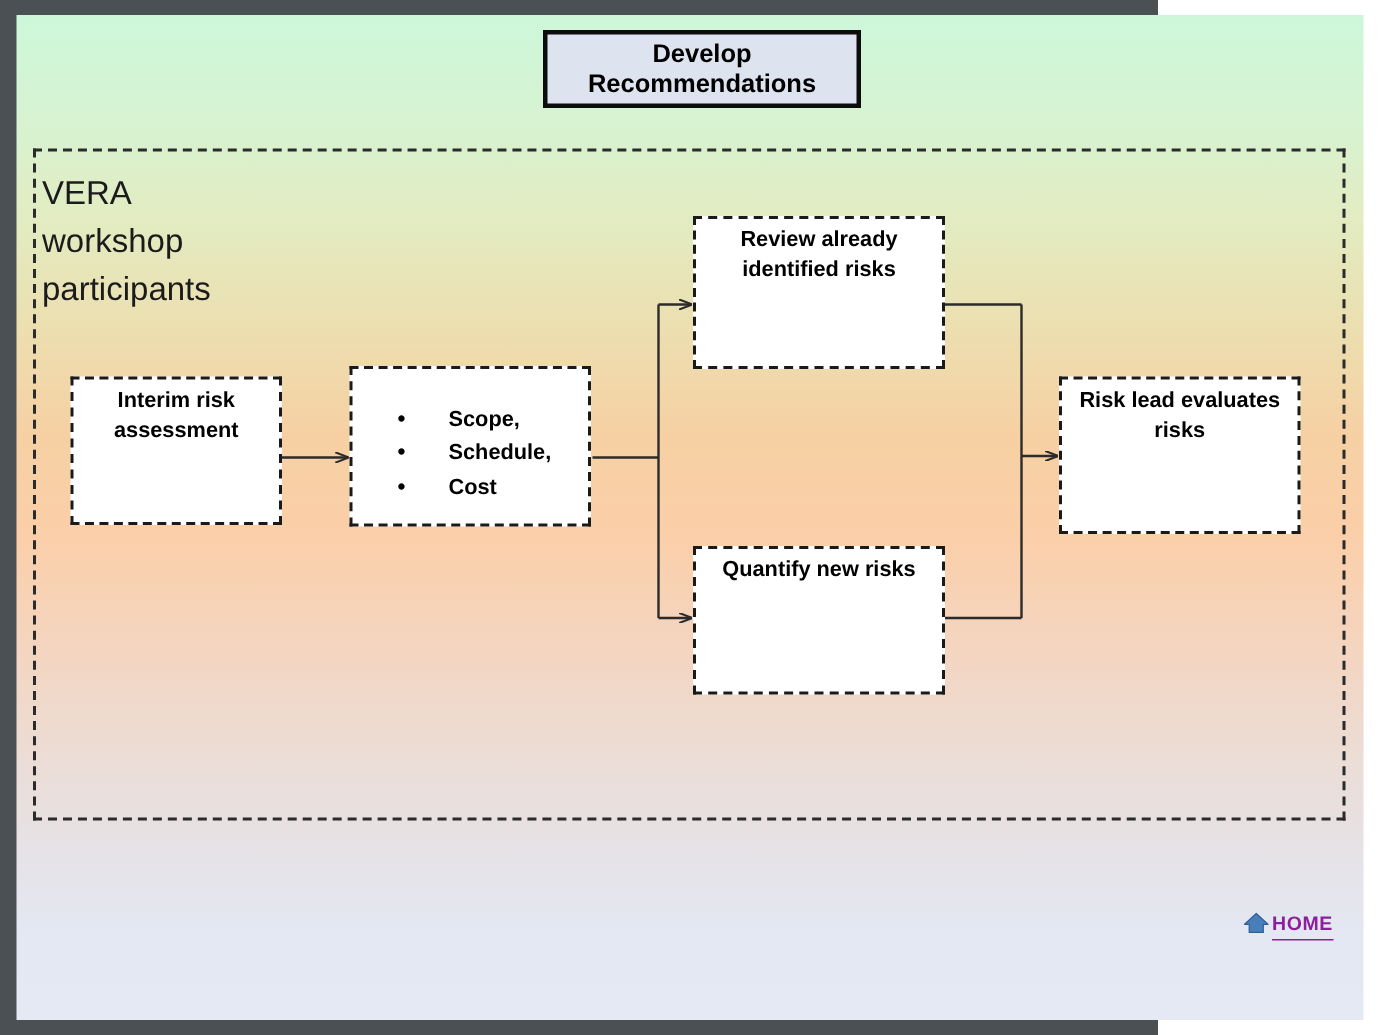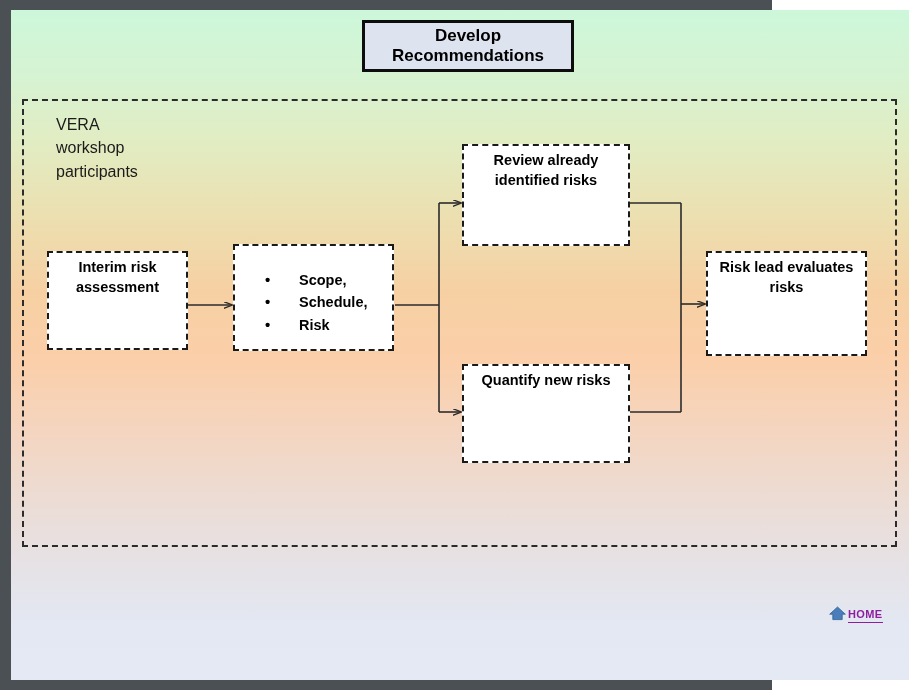--- a/index.html
+++ b/index.html
@@ -58,22 +58,22 @@
 
   
   #swimlane {
     position: absolute;
     left: 11px; top: 89px;
     width: 875px; height: 448px;
     border: 2px dashed #2b2b2b;
   }
   #swimlane-label {
     position: absolute;
-    left: 32px; top: 12px;
-    font-size: 16px;
+    left: 4px; top: 12px;
+    font-size: 22px;
     color: #1b1b1b;
     line-height: 1.46;
     white-space: pre-line;
   }
 
   
   .pbox {
     position: absolute;
     background: #ffffff;
     border: 2px dashed #1a1a1a;
@@ -121,21 +121,21 @@
   #home-link {
     position: absolute;
     left: 818px; top: 594px;
     display: flex;
     align-items: center;
     gap: 2px;
     text-decoration: none;
   }
   #home-icon { display: block; }
   #home-label {
-    font-size: 16px;
+    font-size: 19px;
     font-weight: bold;
     color: #8d1f9c;
     font-variant: small-caps;
     text-transform: lowercase;
     letter-spacing: 0.4px;
     border-bottom: 1.5px solid #8d1f9c;
     line-height: 1.15;
   }
 </style>
 </head>
@@ -181,21 +181,21 @@
     </svg>
 
     <div class="pbox" id="box-interim">
       <span>Interim risk assessment</span>
     </div>
 
     <div class="pbox" id="box-review">
       <ul>
         <li>Scope,</li>
         <li>Schedule,</li>
-        <li>Risk</li>
+        <li>Cost</li>
       </ul>
     </div>
 
     <div class="pbox" id="box-already">
       <span>Review  already identified risks</span>
     </div>
 
     <div class="pbox" id="box-quantify">
       <span>Quantify new risks</span>
     </div>

